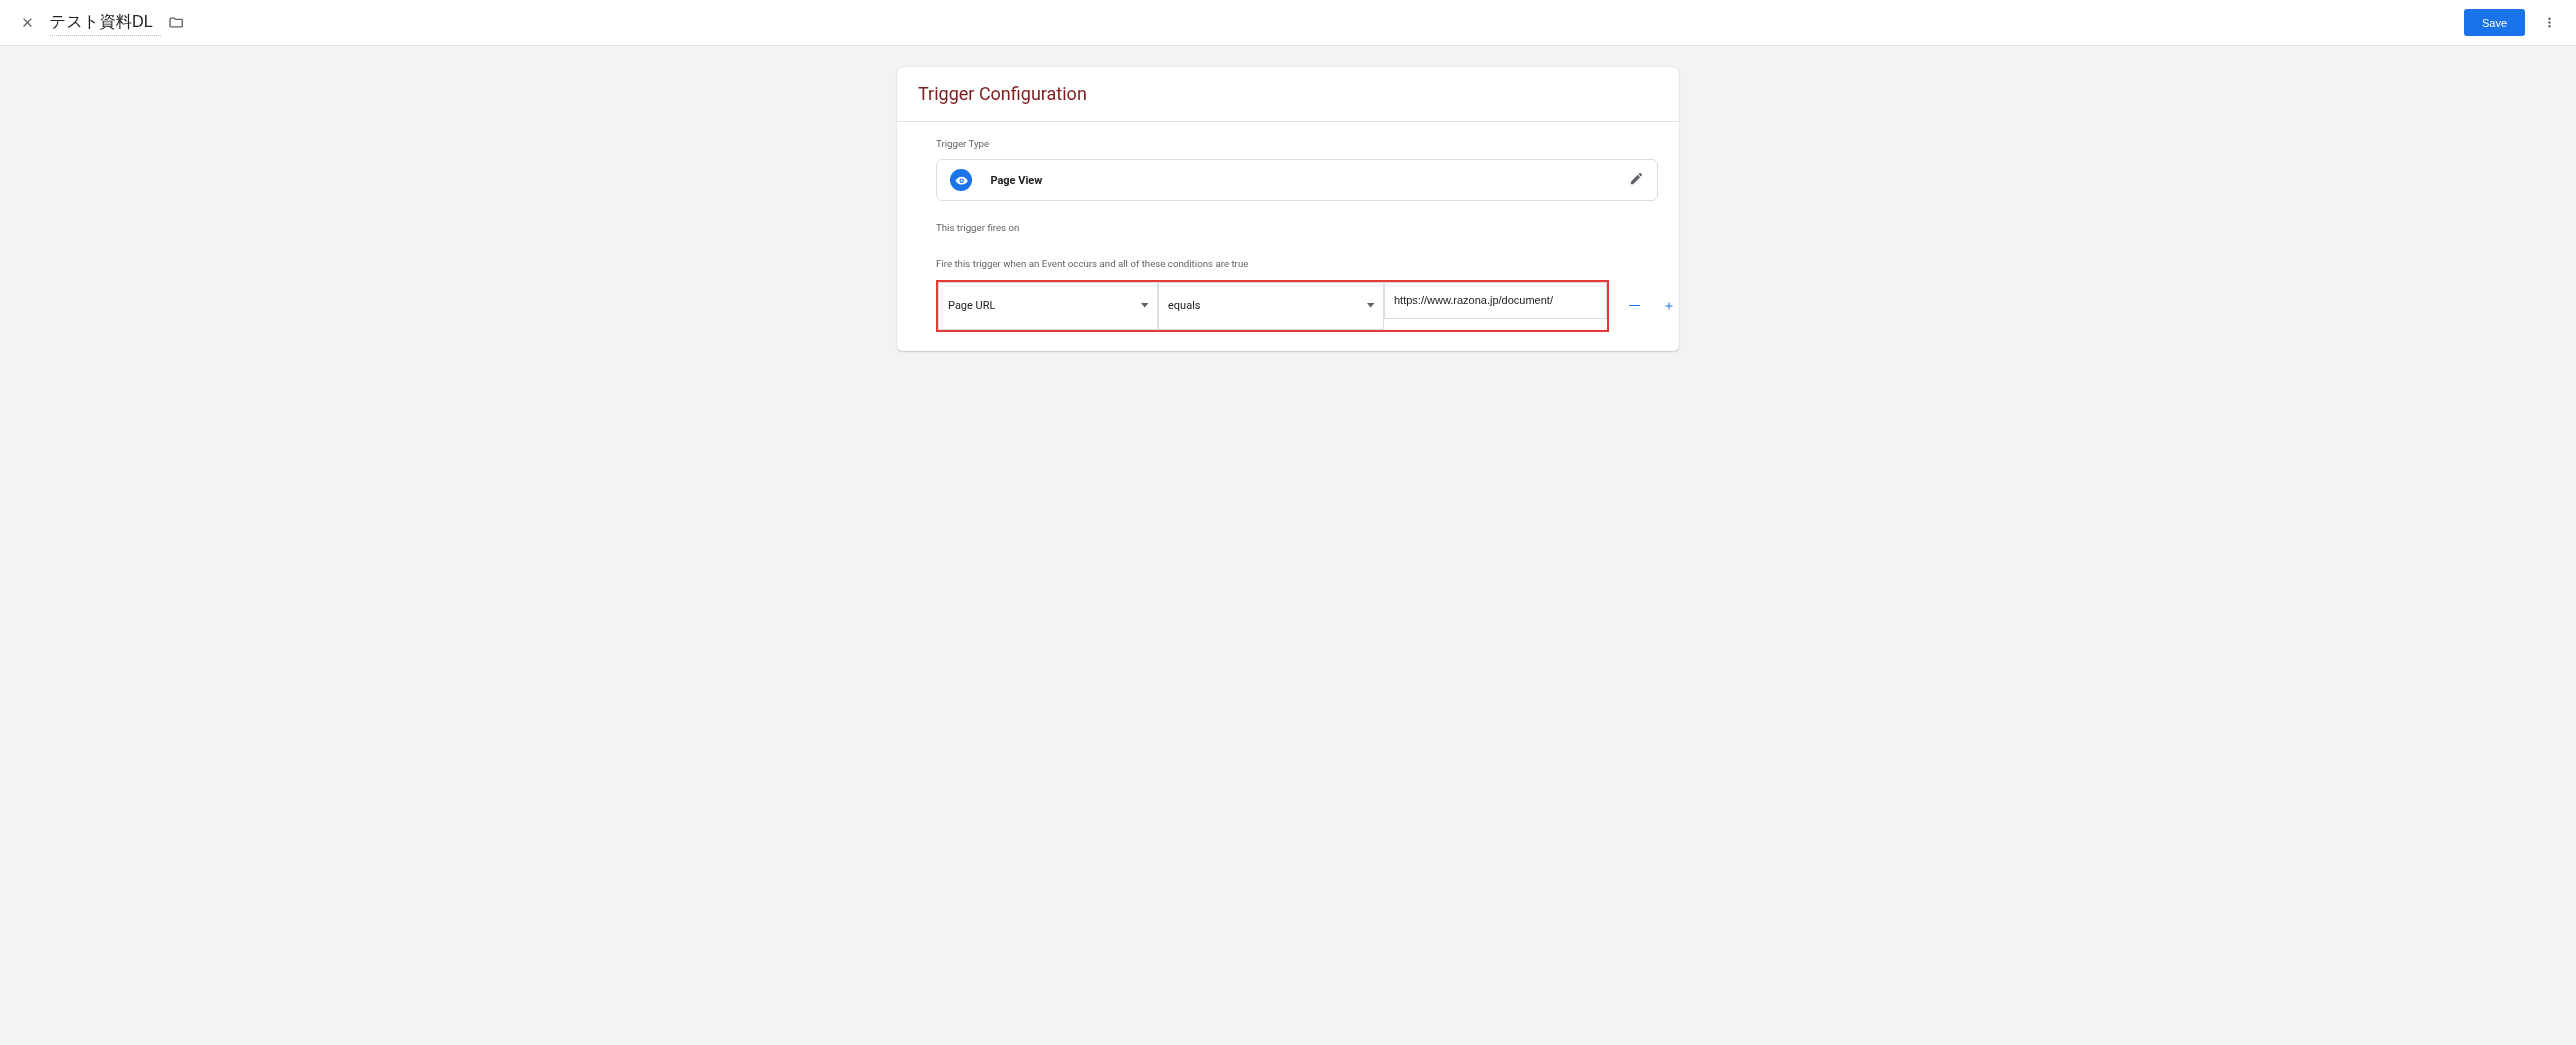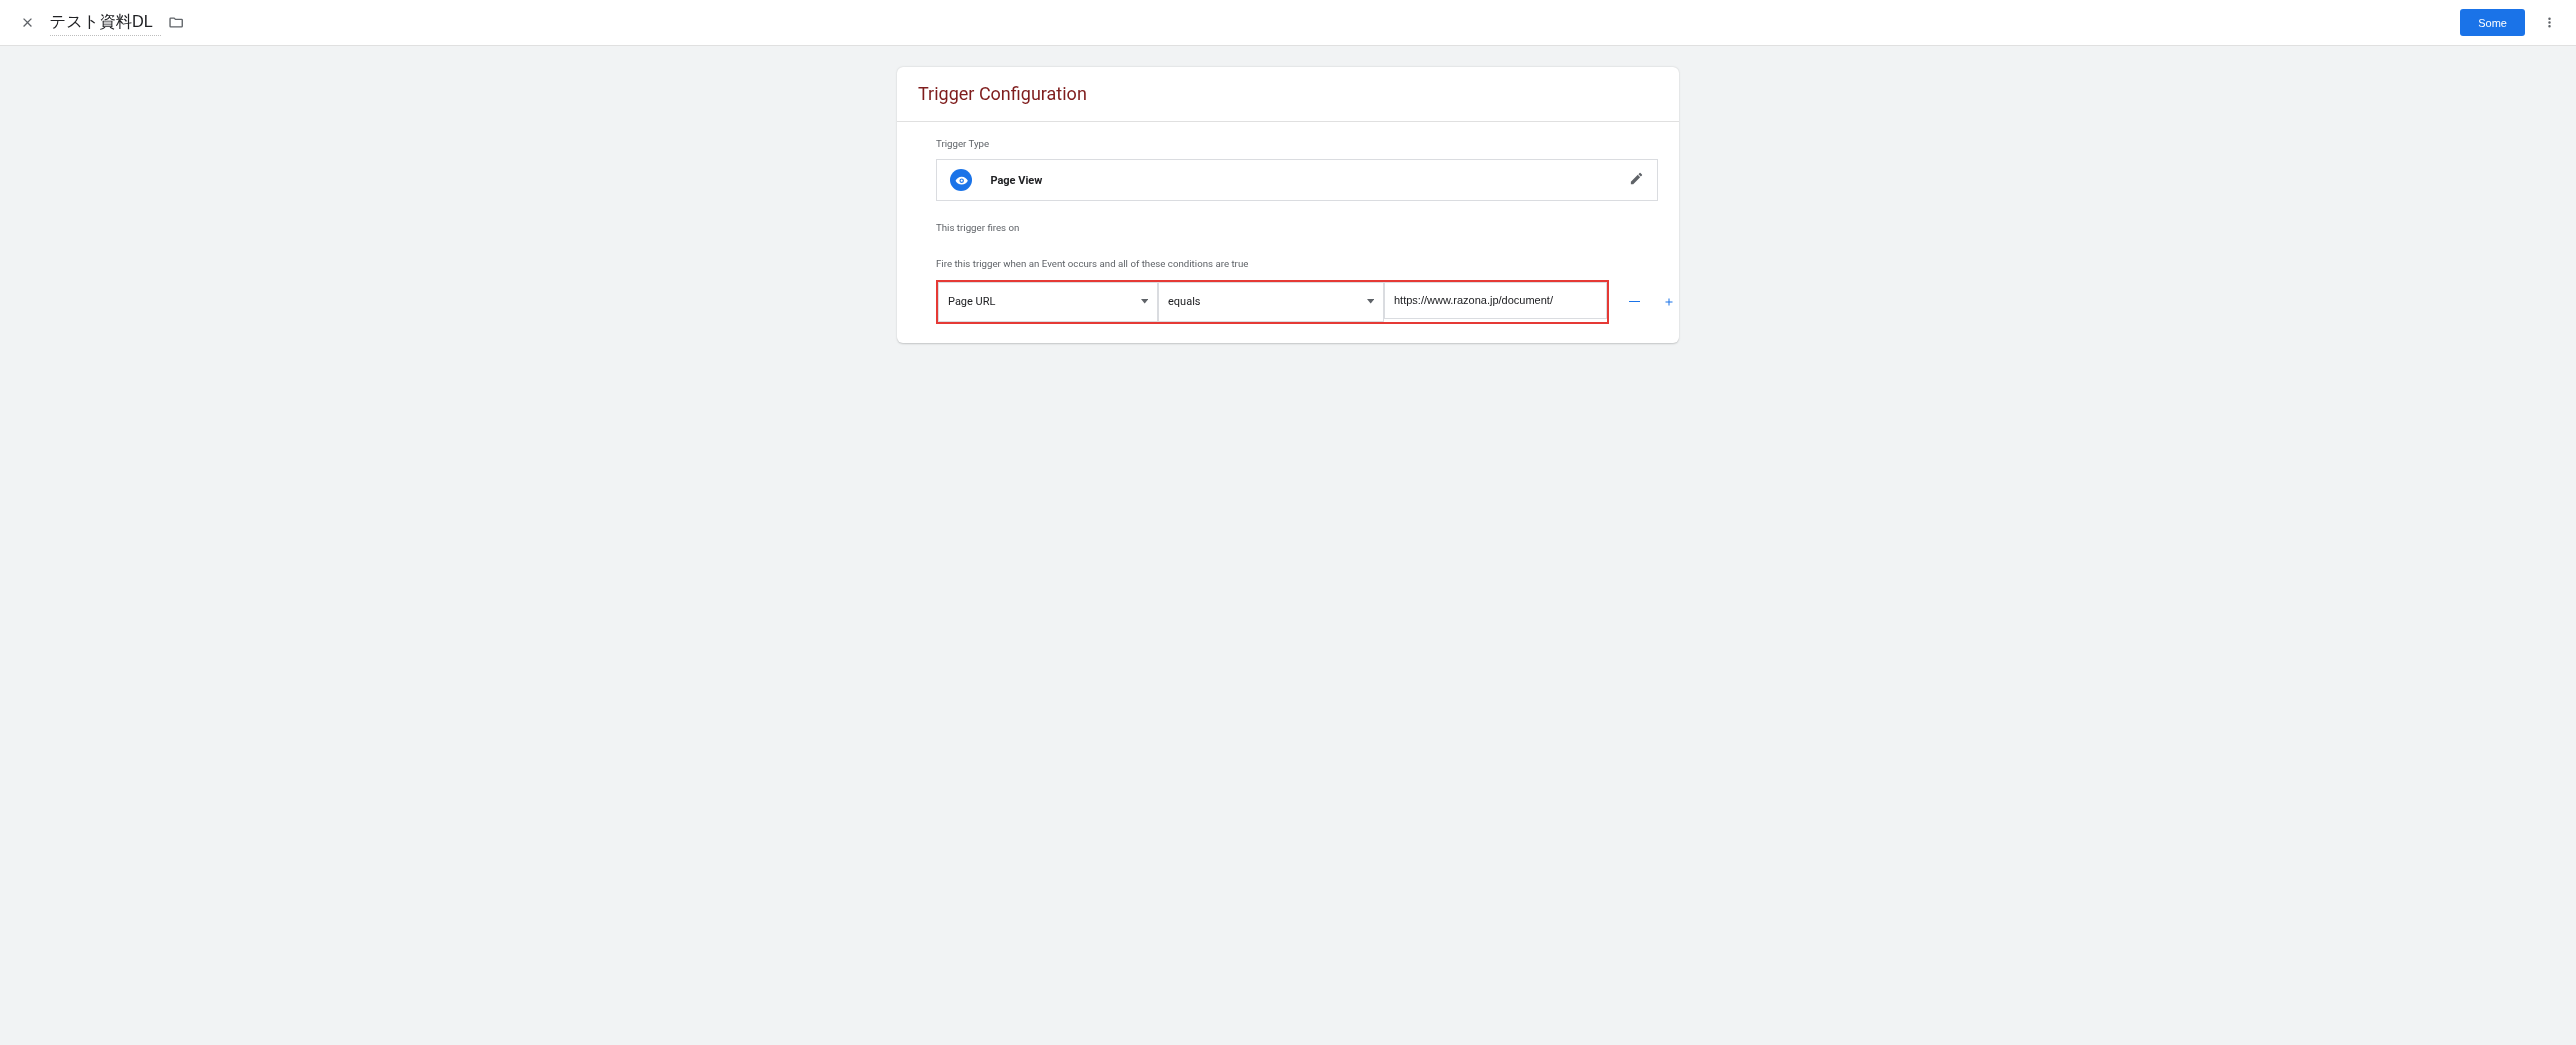--- a/index.html
+++ b/index.html
@@ -83,21 +83,21 @@
       padding: 16.3px 21px 19.3px 21px;
       margin-left: 18px;
     }
     .section-label {
       color: #5f6368;
       font-size: 9.7px;
       margin-bottom: 10.4px;
     }
     .type-box {
       border: 0.7px solid #dadce0;
-      border-radius: 0;
+      border-radius: 6px;
       padding: 9px 13.4px;
       display: flex;
       align-items: center;
       position: relative;
       cursor: pointer;
     }
     .type-icon {
       width: 22px; height: 22px;
       background: #1a73e8;
       border-radius: 50%;
@@ -138,21 +138,21 @@
     .condition-row {
       display:flex; align-items:center; gap: 4.5px; margin-top: 7.4px;
     }
     .condition-group {
       display:flex;
       border: 2.2px solid #e53935;
       padding: 0;
     }
     .select {
       border: 0.7px solid #dadce0;
-      height: 40px;
+      height: 48px;
       display:flex; align-items:center; justify-content:space-between;
       padding: 12px 9px;
       font-size: 11px;
       color: #202124;
       background:#fff;
       cursor:pointer;
       text-align:center;
     }
     .select.variable { width: 220px; }
     .select.operator { width: 226px; }
@@ -191,21 +191,21 @@
       </svg>
   </button>
   <input class="title-input" value="テスト資料DL" style="">
   <span class="folder-icon">
     <svg width="16.3" height="16.3" viewBox="0 0 24 24">
         <path fill="currentColor" d="M10 4H4c-1.1 0-2 .9-2 2v12c0 1.1.9 2 2 2h16c1.1 0 2-.9 2-2V8c0-1.1-.9-2-2-2h-8l-2-2z" opacity="0.0"></path>
         <path fill="none" stroke="currentColor" stroke-width="2" d="M4 6h5l2 2h9a1 1 0 0 1 1 1v9a1 1 0 0 1-1 1H4a1 1 0 0 1-1-1V7a1 1 0 0 1 1-1z"></path>
       </svg>
   </span>
   <div class="header-spacer"></div>
-  <button class="save-btn">Some</button>
+  <button class="save-btn">Save</button>
   <button class="overflow-btn">
     <svg width="15" height="15" viewBox="0 0 24 24">
         <path fill="currentColor" d="M12 8a2 2 0 1 1 0-4 2 2 0 0 1 0 4zm0 2a2 2 0 1 0 0 4 2 2 0 0 0 0-4zm0 6a2 2 0 1 0 0 4 2 2 0 0 0 0-4z"></path>
       </svg>
   </button>
 </div>
 
 <div class="main">
   <div class="card">
     <div class="card-title">Trigger Configuration</div>

